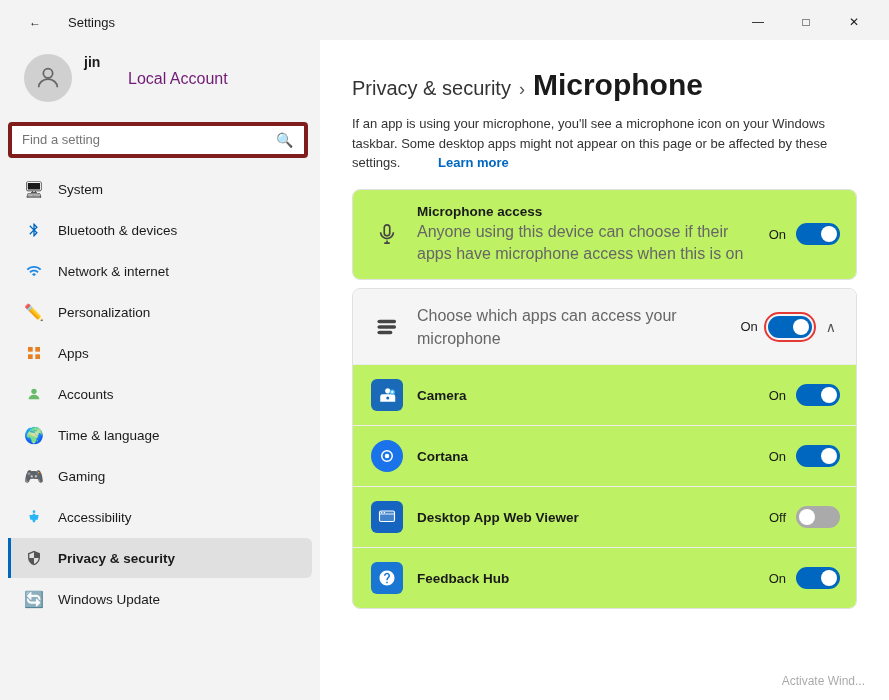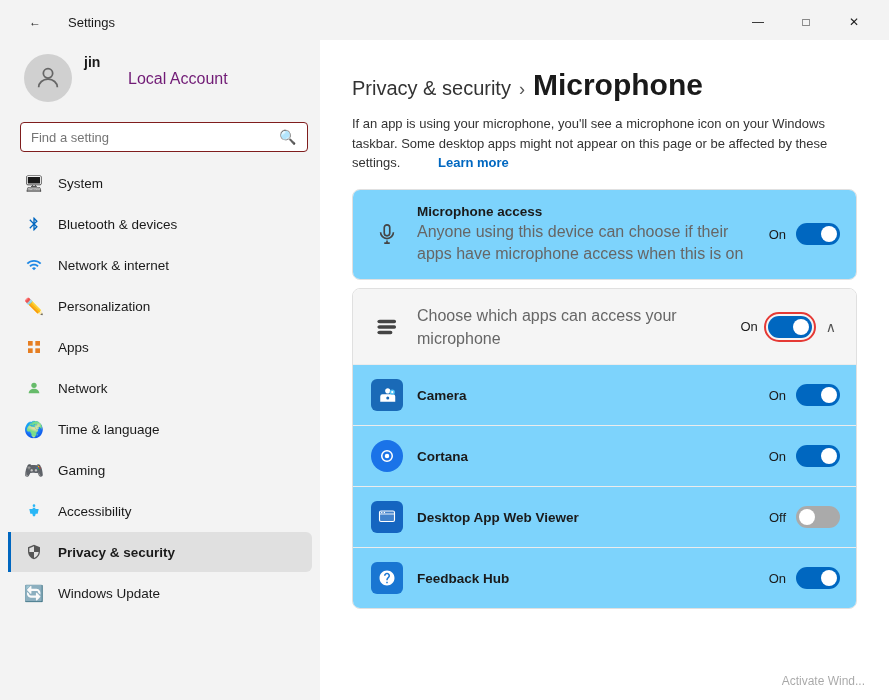--- a/index.html
+++ b/index.html
@@ -88,25 +88,25 @@
       justify-content: center;
       flex-shrink: 0;
     }
     .avatar-circle svg { width: 28px; height: 28px; color: #666; }
     .user-info { display: flex; flex-direction: column; }
     .user-name { font-size: 14px; font-weight: 600; color: #1a1a1a; }
     .user-type { font-size: 16px; color: #701a75; margin-left: 44px; }
 
     
     .search-box {
-      margin: 6px 12px 10px 20px;
-      display: flex;
-      align-items: flex-end;
+      margin: 6px 12px 10px 8px;
+      display: flex;
+      align-items: flex-start;
       background: white;
-      border: 1px solid #7f1d1d;
+      border: 4px solid #7f1d1d;
       border-radius: 4px;
       padding: 6px 10px;
       gap: 8px;
     }
     .search-box input {
       border: none;
       outline: none;
       font-size: 13px;
       flex: 1;
       background: transparent;
@@ -196,21 +196,21 @@
       border: 1px solid #e0e0e0;
       border-radius: 8px;
       margin-bottom: 8px;
       overflow: hidden;
     }
 
     .setting-row {
       display: flex;
       align-items: center;
       padding: 14px 16px;
-      background: #7dd3fc;
+      background: #bef264;
       border-bottom: 1px solid #ececec;
     }
     .setting-row:last-child { border-bottom: none; }
     .setting-row.expanded { background: #f5f5f5; }
 
     .setting-icon-area {
       width: 36px;
       flex-shrink: 0;
       display: flex;
       align-items: center;
@@ -374,21 +374,21 @@
         </span>
         <span>Apps</span>
       </div>
       <div class="nav-item">
         <span class="nav-icon">
           <svg width="16" height="16" viewBox="0 0 24 24" fill="#66bb6a">
               <circle cx="12" cy="8" r="4"></circle>
               <path d="M4 20c0-4 3.6-7 8-7s8 3 8 7"></path>
             </svg>
         </span>
-        <span>Network</span>
+        <span>Accounts</span>
       </div>
       <div class="nav-item">
         <span class="nav-icon">🌍</span>
         <span>Time &amp; language</span>
       </div>
       <div class="nav-item">
         <span class="nav-icon">🎮</span>
         <span>Gaming</span>
       </div>
       <div class="nav-item">

